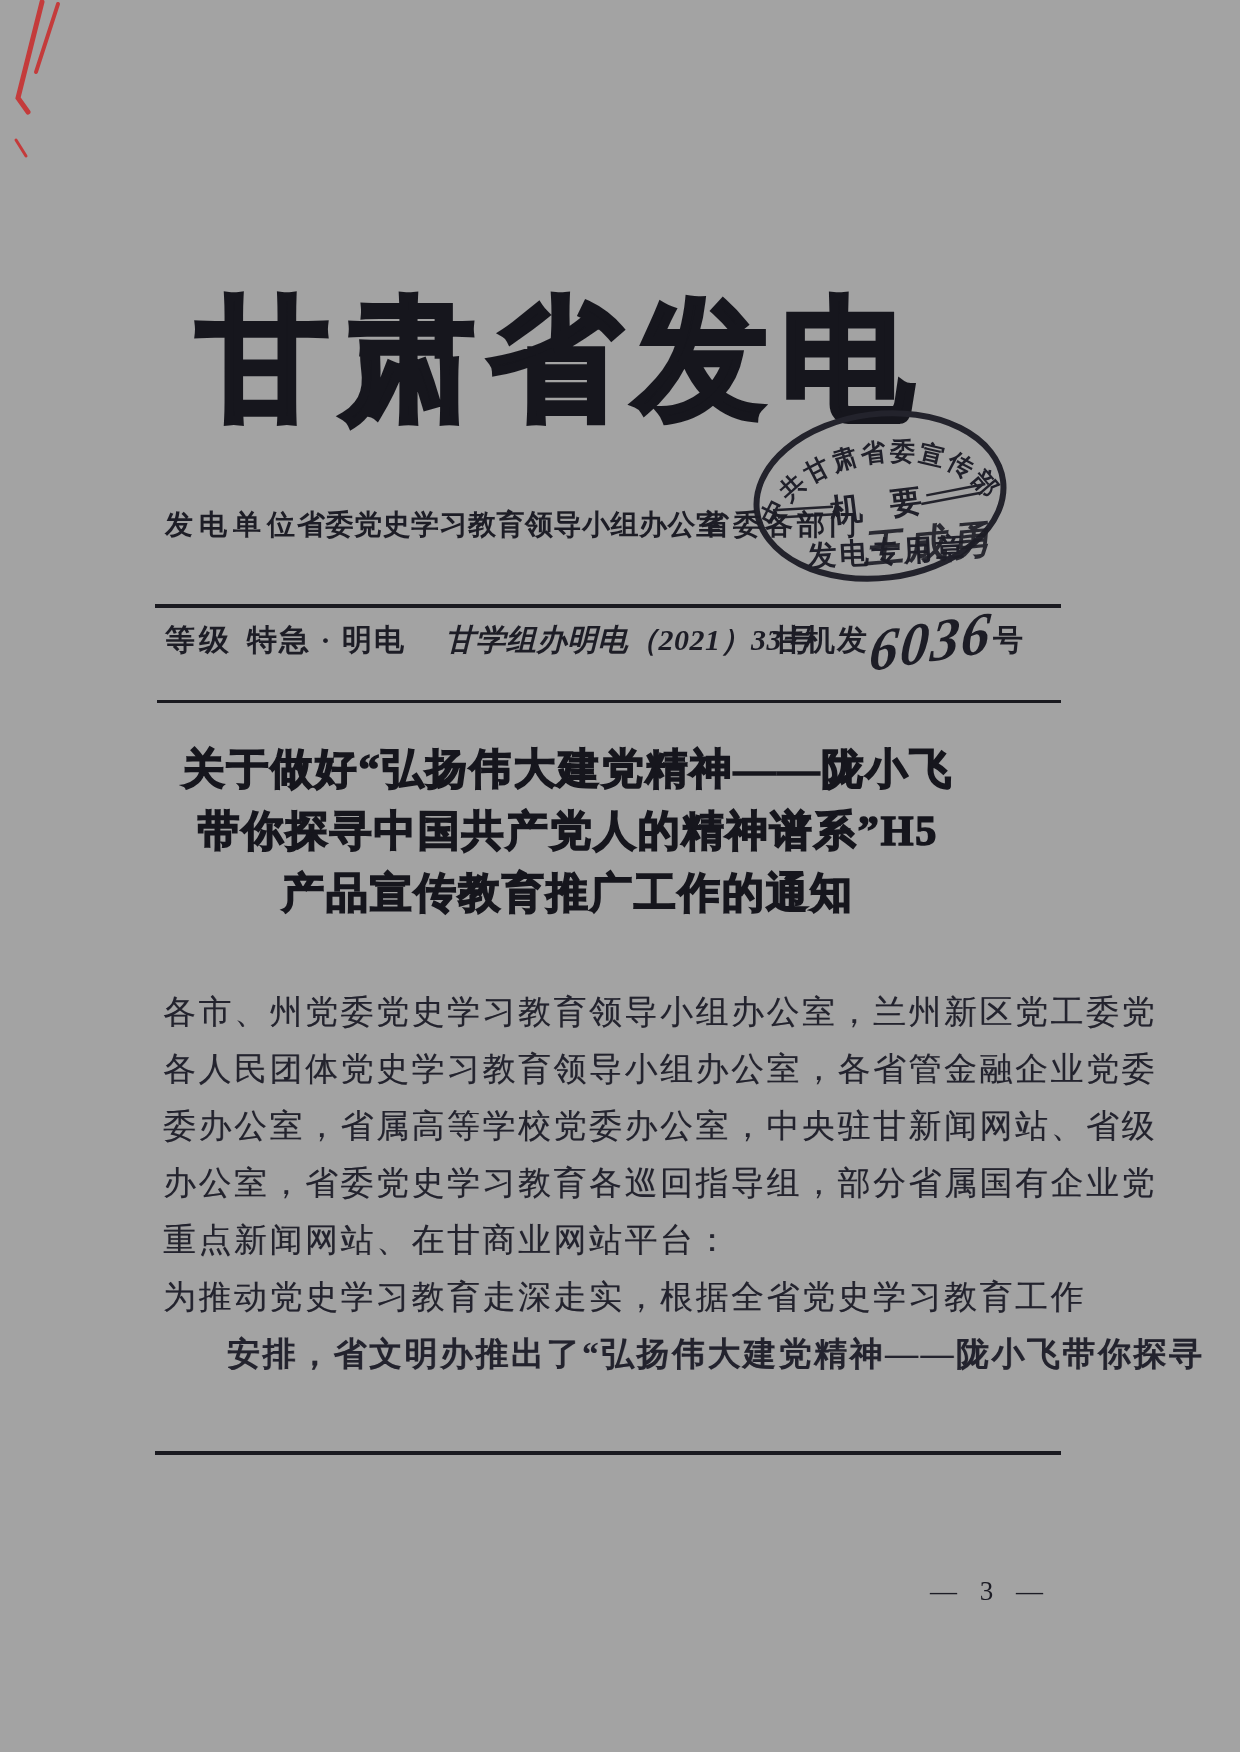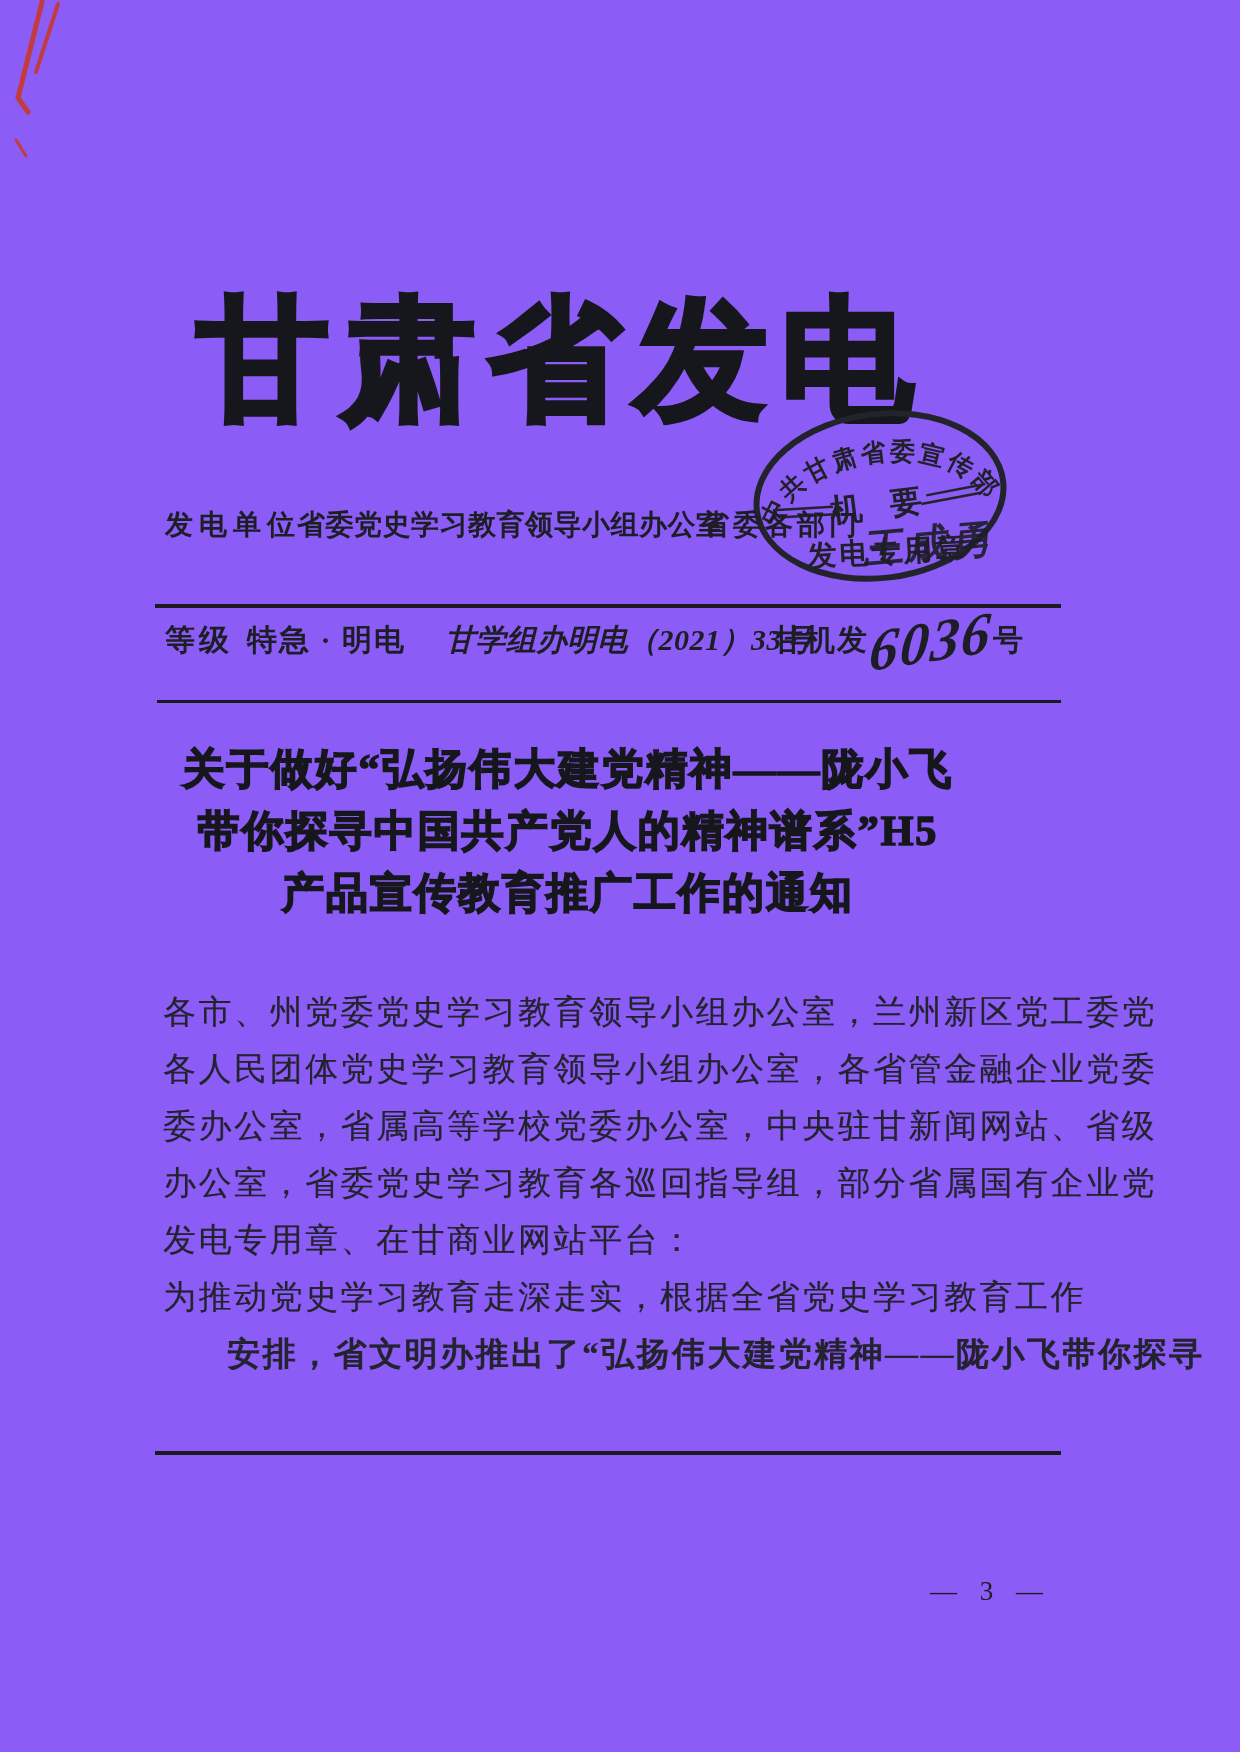--- a/index.html
+++ b/index.html
@@ -4,21 +4,21 @@
 <style>
   * { margin: 0; padding: 0; box-sizing: border-box; }
   html, body { background: #e8e8e8; }
   body { font-family: "Liberation Serif", "DejaVu Serif", serif; }
 
   .page {
     position: relative;
     width: 1240px;
     height: 1752px;
     margin: 0 auto;
-    background: #8b5cf6;
+    background: #a3a3a3;
     color: #1d1d26;
     overflow: hidden;
   }
 
   
   .red-mark { position: absolute; top: 0; left: 6px; }
 
   
   .masthead {
     position: absolute;
@@ -198,21 +198,21 @@
     <div>关于做好“弘扬伟大建党精神——陇小飞</div>
     <div>带你探寻中国共产党人的精神谱系”H5</div>
     <div>产品宣传教育推广工作的通知</div>
   </div>
 
   <div class="body-block">
     <div class="body-line">各市、州党委党史学习教育领导小组办公室，兰州新区党工委党</div>
     <div class="body-line">各人民团体党史学习教育领导小组办公室，各省管金融企业党委</div>
     <div class="body-line">委办公室，省属高等学校党委办公室，中央驻甘新闻网站、省级</div>
     <div class="body-line">办公室，省委党史学习教育各巡回指导组，部分省属国有企业党</div>
-    <div class="body-line">发电专用章、在甘商业网站平台：</div>
+    <div class="body-line">重点新闻网站、在甘商业网站平台：</div>
     <div class="body-line">为推动党史学习教育走深走实，根据全省党史学习教育工作</div>
     <div class="body-line">安排，省文明办推出了“弘扬伟大建党精神——陇小飞带你探寻</div>
   </div>
 
   <div class="rule rule-3"></div>
 
   <div class="page-number">— 3 —</div>
 
 </div>
 

